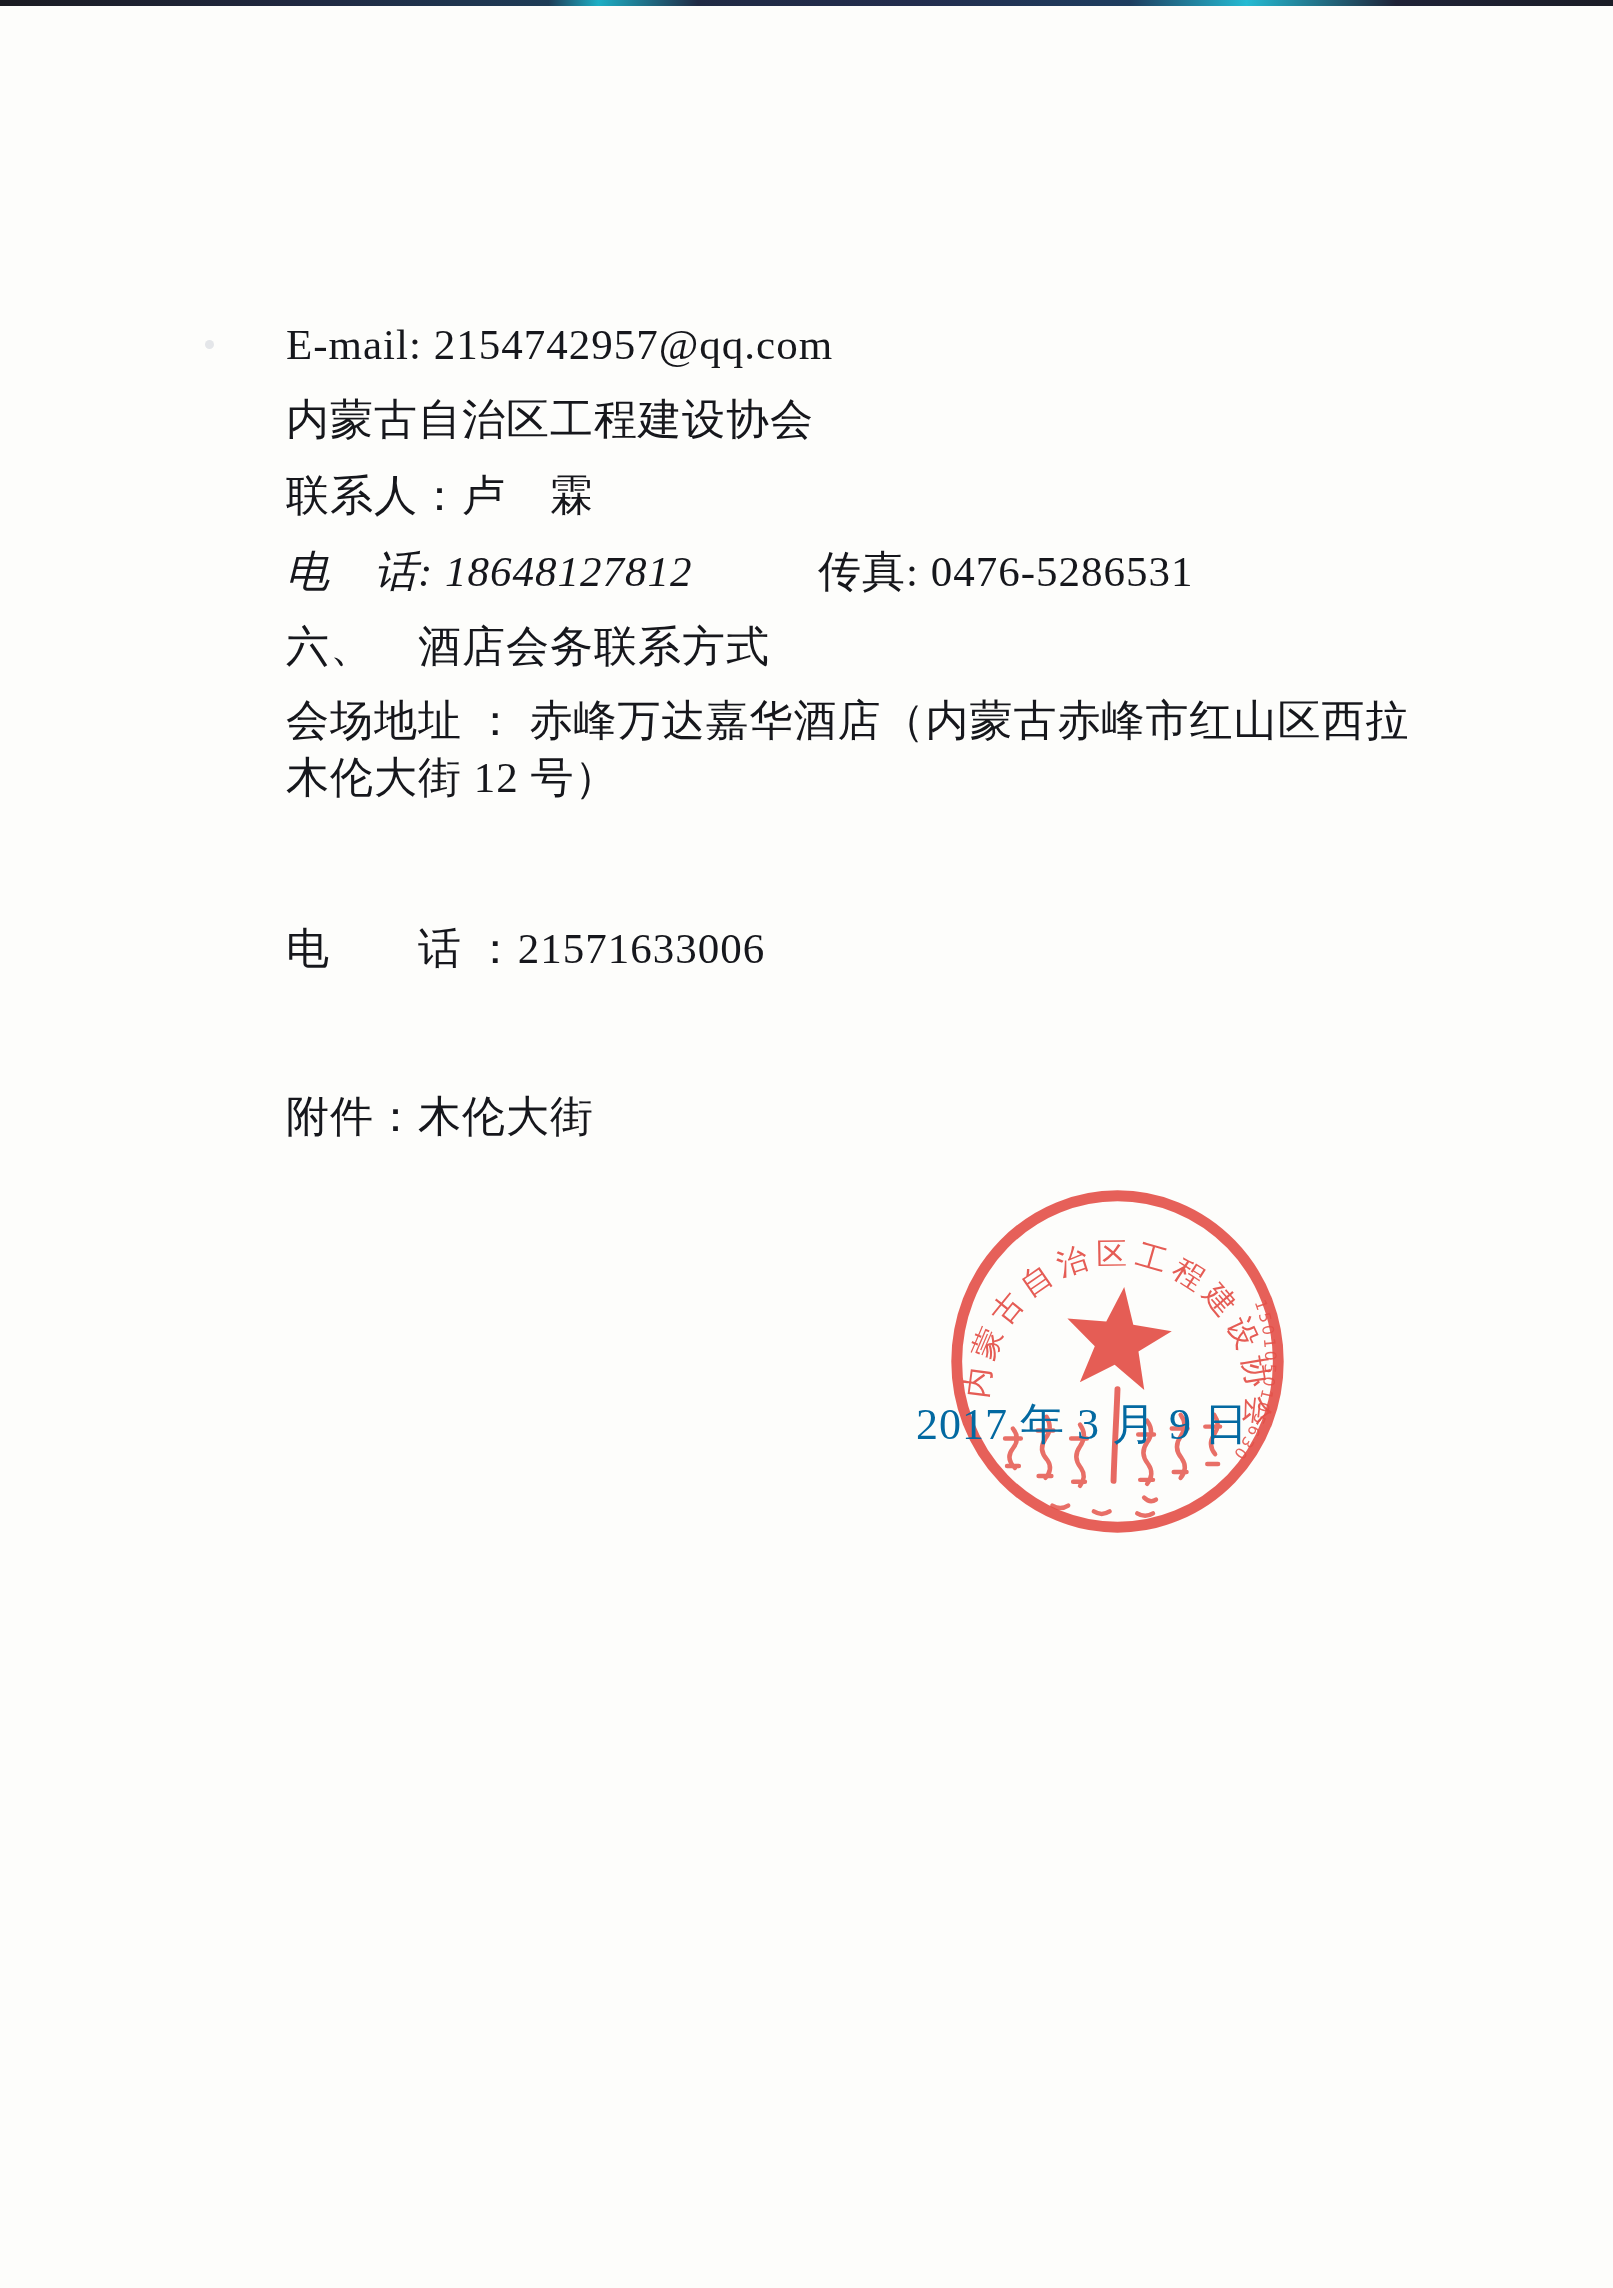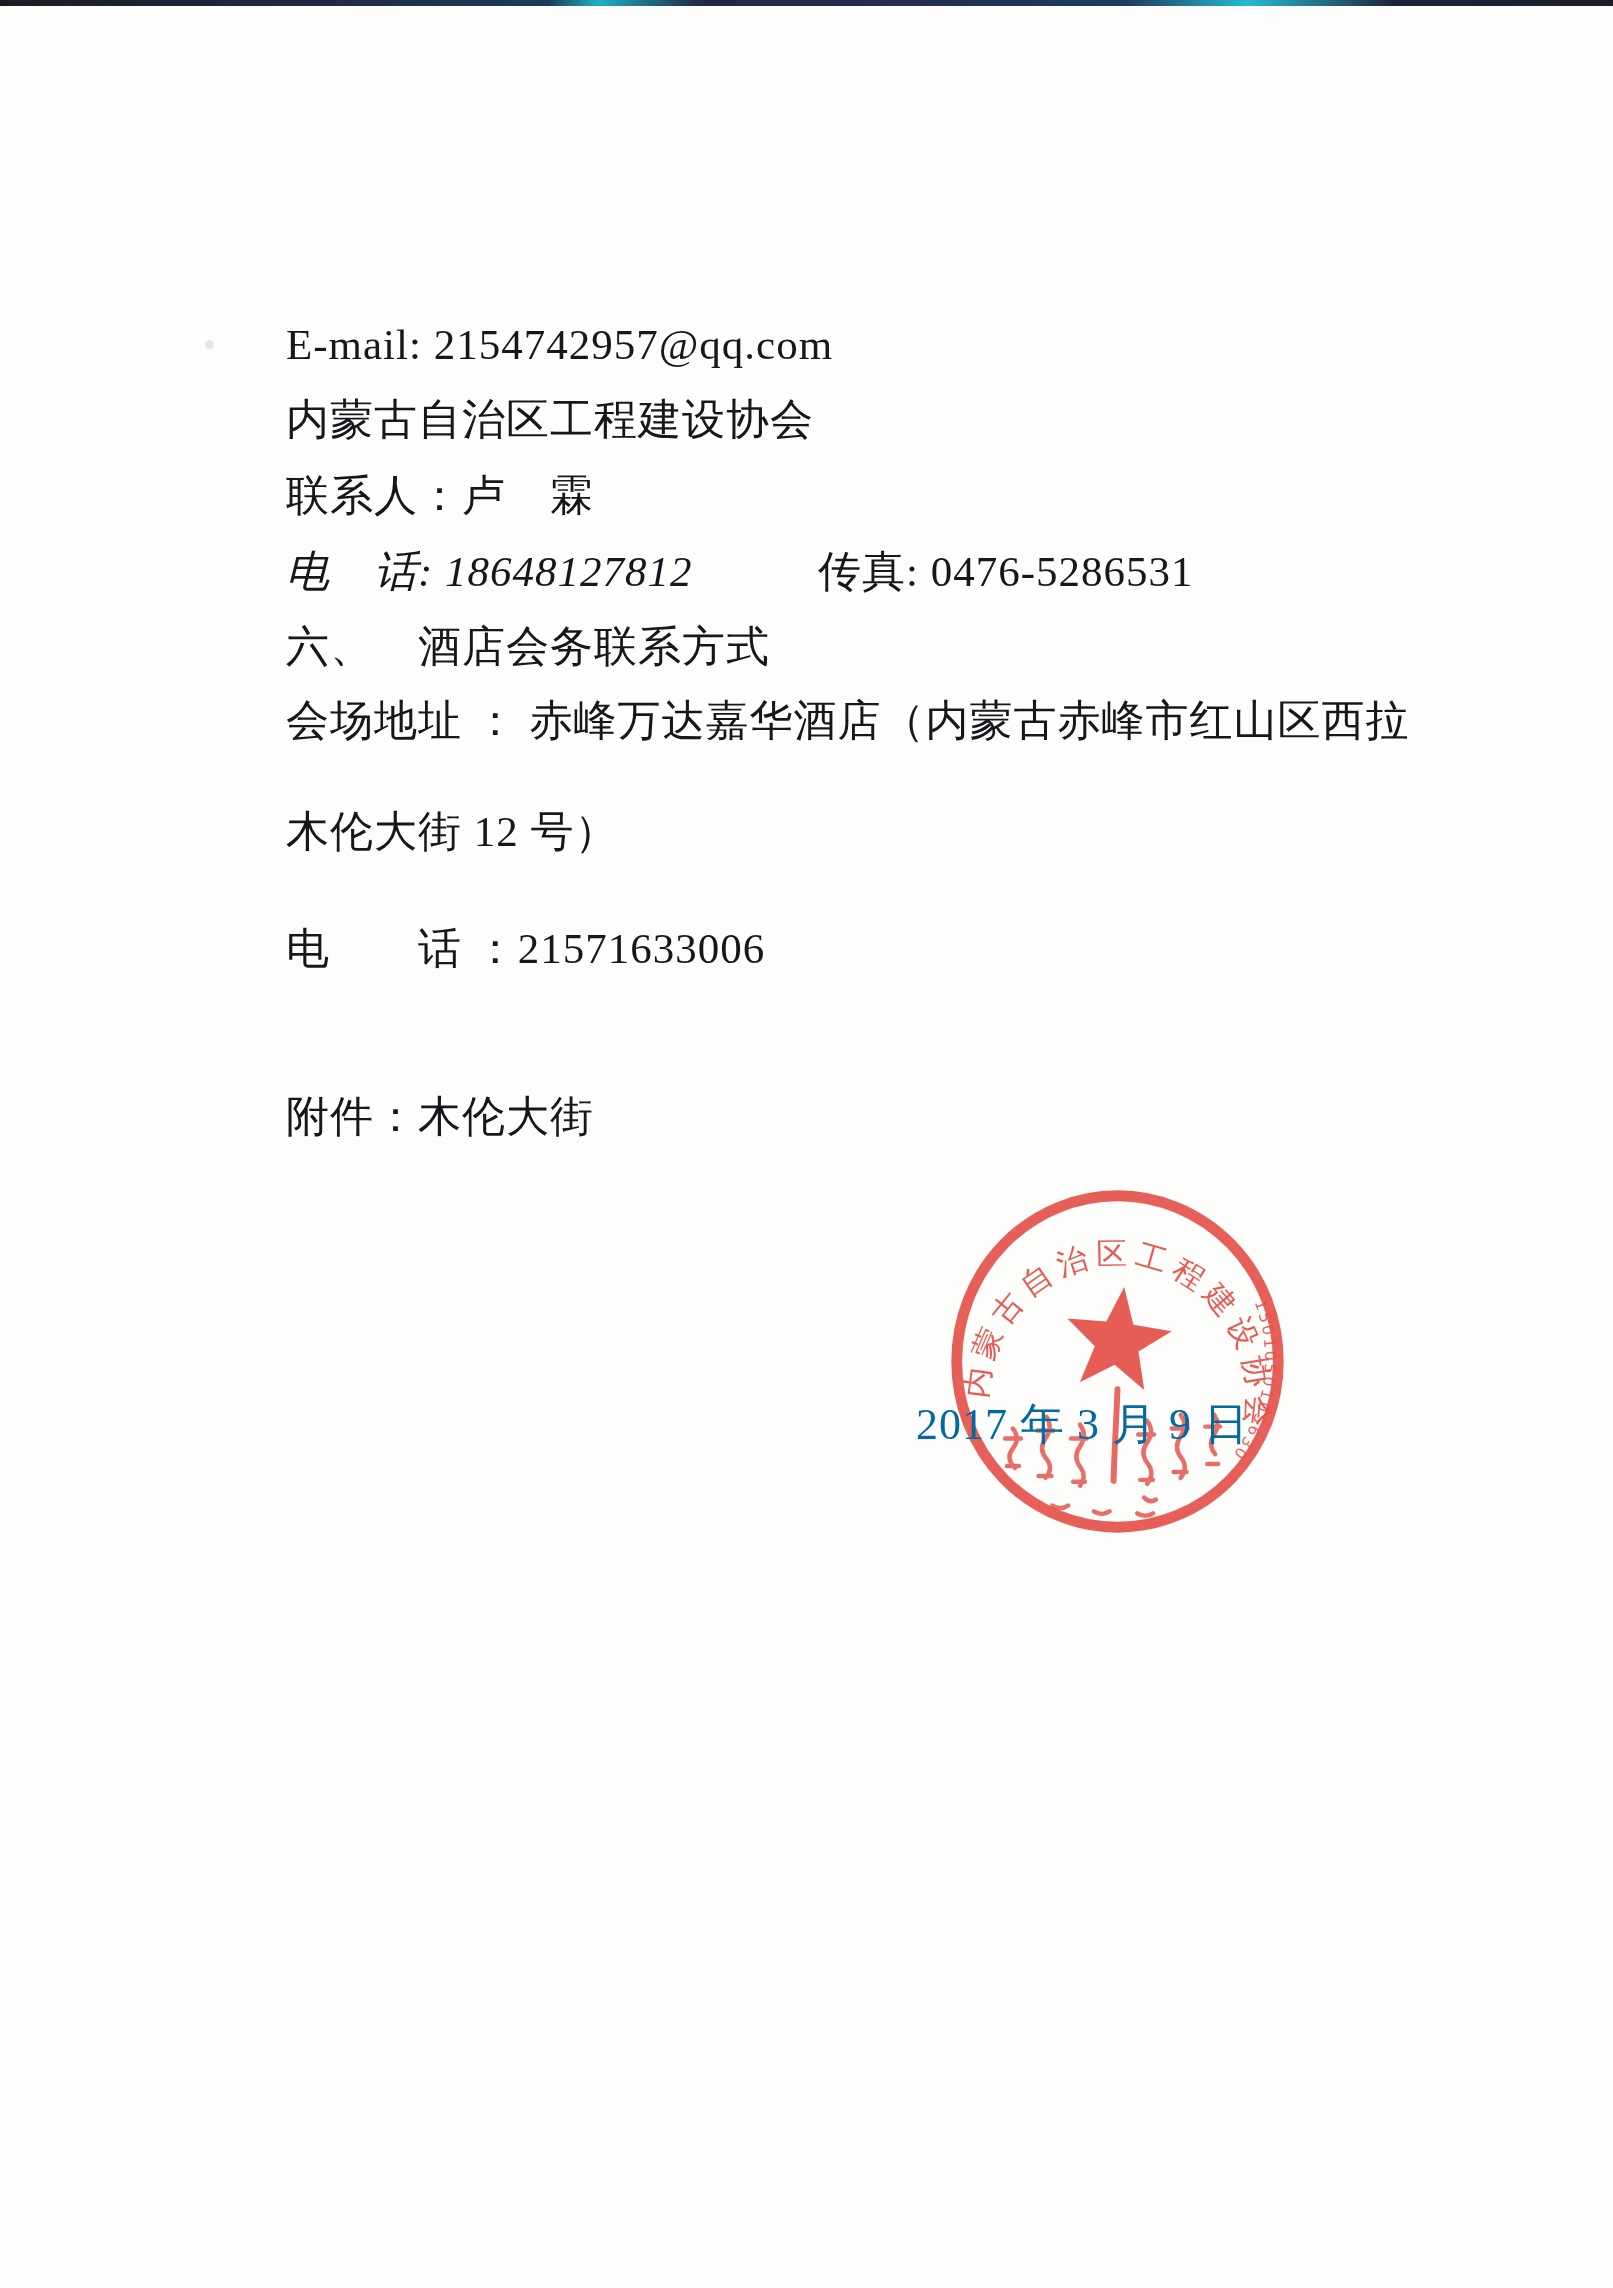--- a/index.html
+++ b/index.html
@@ -71,21 +71,21 @@
   <div class="line" style="top:474px;">联系人：卢　霖</div>
 
   <div class="line" style="top:550px;font-style:italic;">电　话: 18648127812</div>
 
   <div class="line" style="top:550px;left:818px;">传真: 0476-5286531</div>
 
   <div class="line" style="top:625px;">六、　酒店会务联系方式</div>
 
   <div class="line" style="top:699px;">会场地址 ： 赤峰万达嘉华酒店（内蒙古赤峰市红山区西拉</div>
 
-  <div class="line" style="top:810px;">木伦大街 12 号）</div>
+  <div class="line" style="top:756px;">木伦大街 12 号）</div>
 
 
   <div class="line" style="top:927px;">电　　话 ：21571633006</div>
 
   <div class="line" style="top:1095px;">附件：木伦大街</div>
 
   <div class="seal-wrap">
     <svg viewBox="0 0 368 368">
       <g stroke="#e2453c" fill="#e2453c">
 

